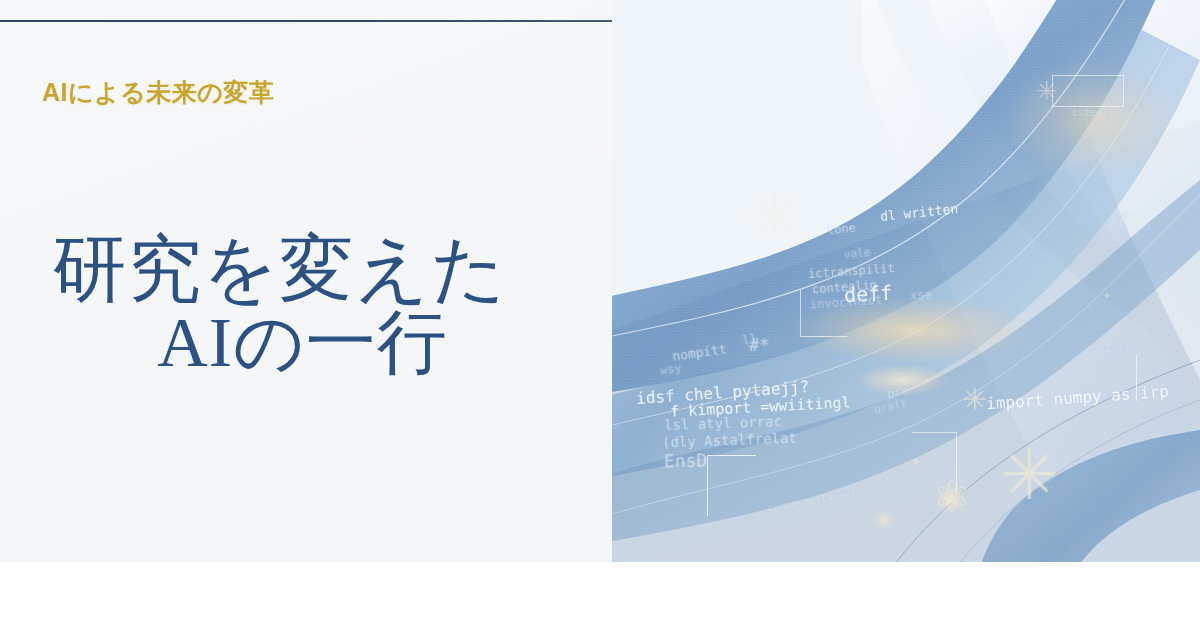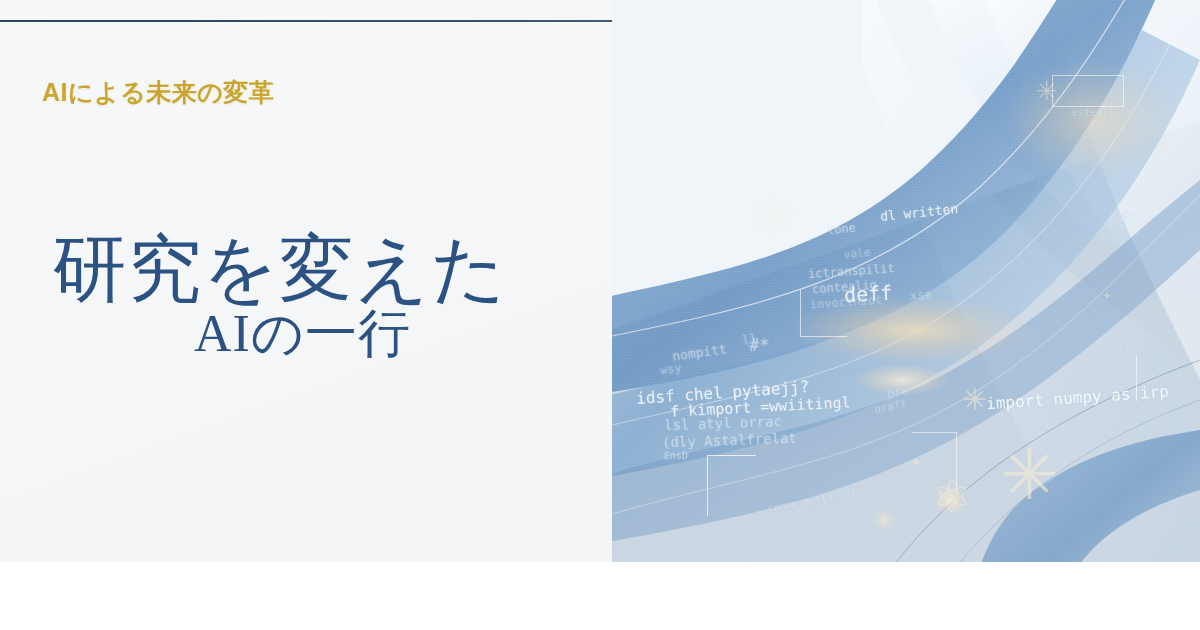--- a/index.html
+++ b/index.html
@@ -58,21 +58,21 @@
   }
   .headline-line {
     display: block;
     white-space: nowrap;
   }
   #headline-line-1 {
     font-size: 74px;
     letter-spacing: 1px;
   }
   #headline-line-2 {
-    font-size: 52px;
+    font-size: 70px;
     letter-spacing: 1px;
     margin-top: 2px;
     margin-left: 45px;
   }
   #subtitle {
     position: absolute;
     left: 0;
     top: 428px;
     width: 560px;
     text-align: center;
@@ -260,21 +260,21 @@
         <div class="codeline" style="left: 232px; top: 282px; font-size: 20px; transform: rotate(-3deg);">deff</div>
         <div class="codeline faint" style="left: 298px; top: 288px; font-size: 12px; transform: rotate(-3deg);">xse</div>
         <div class="codeline dim" style="left: 137px; top: 335px; font-size: 17px; transform: rotate(0deg);">#*</div>
         <div class="codeline faint" style="left: 130px; top: 332px; font-size: 13px; transform: rotate(-10deg);">ll</div>
         <div class="codeline dim" style="left: 60px; top: 345px; font-size: 13px; transform: rotate(-8deg);">nompitt</div>
         <div class="codeline faint" style="left: 48px; top: 362px; font-size: 12px; transform: rotate(-8deg);">wsy</div>
         <div class="codeline" style="left: 24px; top: 383px; font-size: 16px; transform: rotate(-4deg);">idsf chel pytaejj?</div>
         <div class="codeline" style="left: 58px; top: 398px; font-size: 15px; transform: rotate(-3deg);">f kimport =wwiitingl</div>
         <div class="codeline dim" style="left: 52px; top: 415px; font-size: 14px; transform: rotate(-2deg);">lsl atyl orrac</div>
         <div class="codeline dim" style="left: 50px; top: 432px; font-size: 14px; transform: rotate(-2deg);">(dly Astalfrelat</div>
-        <div class="codeline dim" style="left: 52px; top: 450px; font-size: 10px; transform: rotate(-1deg);">EnsD</div>
+        <div class="codeline dim" style="left: 52px; top: 450px; font-size: 18px; transform: rotate(-1deg);">EnsD</div>
         <div class="codeline" style="left: 374px; top: 388px; font-size: 16px; transform: rotate(-4deg);">import numpy as irp</div>
         <div class="codeline faint" style="left: 480px; top: 345px; font-size: 11px; transform: rotate(-4deg);">xeenth</div>
         <div class="codeline faint" style="left: 275px; top: 385px; font-size: 12px; transform: rotate(-12deg);">pre</div>
         <div class="codeline faint" style="left: 262px; top: 400px; font-size: 11px; transform: rotate(-12deg);">oraft</div>
         <div class="codeline faint" style="left: 155px; top: 495px; font-size: 10px; transform: rotate(-10deg);">conne mattaceul</div>
         <div class="codeline faint" style="left: 492px; top: 220px; font-size: 11px; transform: rotate(-60deg);">oraft</div>
         <div class="codeline faint" style="left: 460px; top: 78px; font-size: 10px; transform: rotate(0deg); margin-top: 29px;">csteal</div>
       </div>
 
     <div class="code-layer" id="glyph-layer">

